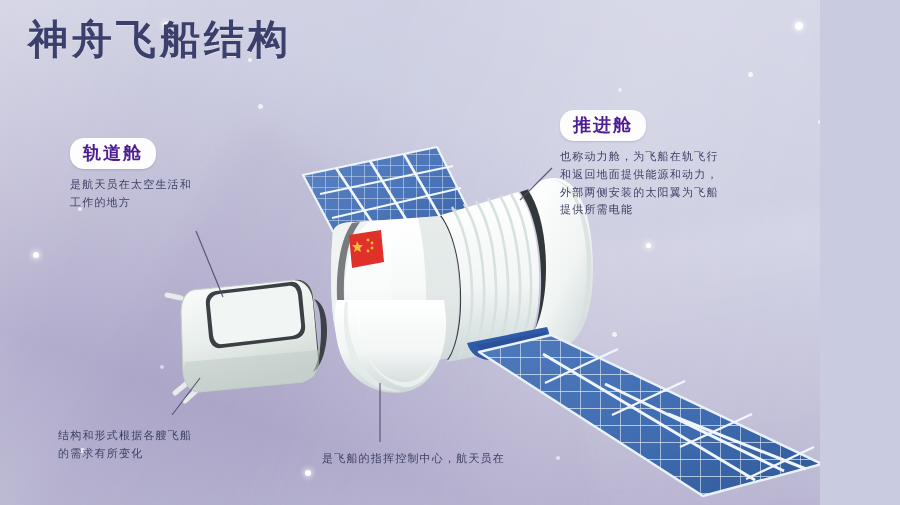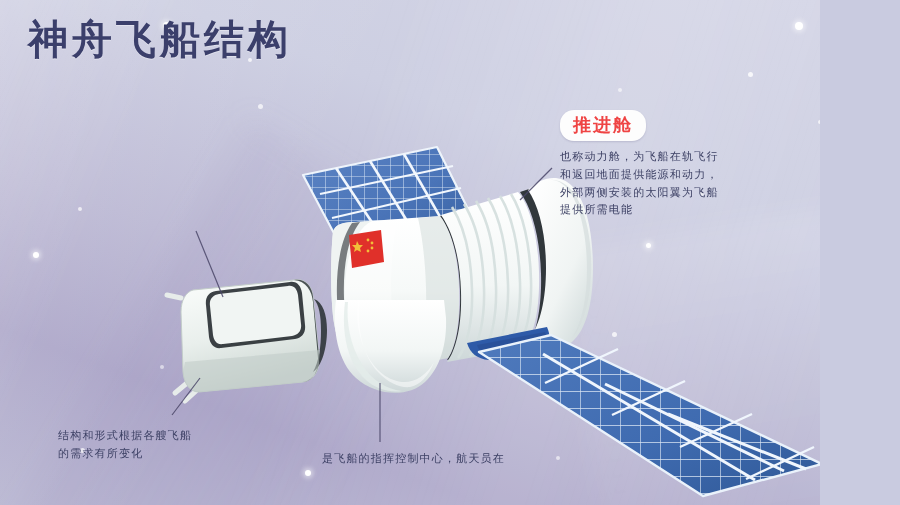--- a/index.html
+++ b/index.html
@@ -52,21 +52,21 @@
     text-shadow:0 1px 0 rgba(255,255,255,0.35);
     white-space:nowrap;
   }
 
   
   .callout{position:absolute;}
   .badge{
     display:inline-block;background:#fdfdfd;border-radius:14px;
     padding:3px 13px 4px 13px;
     font-size:18px;font-weight:bold;letter-spacing:2px;
-    color:#ef4444;box-shadow:0 1px 2px rgba(60,55,100,0.18);
+    color:#4c1d95;box-shadow:0 1px 2px rgba(60,55,100,0.18);
     white-space:nowrap;
   }
   .desc{
     margin-top:7px;font-size:11px;line-height:1.62;letter-spacing:1.2px;
     color:#3b3f63;white-space:pre-line;
   }
   #c-orbital{left:70px;top:138px;width:250px;}
   #c-propulsion{left:560px;top:110px;width:330px;}
   #c-extra{left:58px;top:420px;width:280px;}
   #c-return{left:322px;top:443px;width:340px;}
@@ -296,20 +296,25 @@
     <g stroke="#4a4668" stroke-width="1.2" fill="none" opacity="0.85">
       <line x1="196" y1="231" x2="223" y2="297"></line>
       <line x1="552" y1="168" x2="520" y2="200"></line>
       <line x1="172" y1="415" x2="200" y2="378"></line>
       <line x1="380" y1="442" x2="380" y2="383"></line>
     </g>
   </svg>
 
   <div id="title">神舟飞船结构</div>
 
+  <div class="callout" id="c-orbital">
+    <div class="badge">轨道舱</div>
+    <div class="desc">是航天员在太空生活和
+工作的地方</div>
+  </div>
 
   <div class="callout" id="c-propulsion">
     <div class="badge">推进舱</div>
     <div class="desc">也称动力舱，为飞船在轨飞行
 和返回地面提供能源和动力，
 外部两侧安装的太阳翼为飞船
 提供所需电能</div>
   </div>
 
   <div class="callout" id="c-extra">

